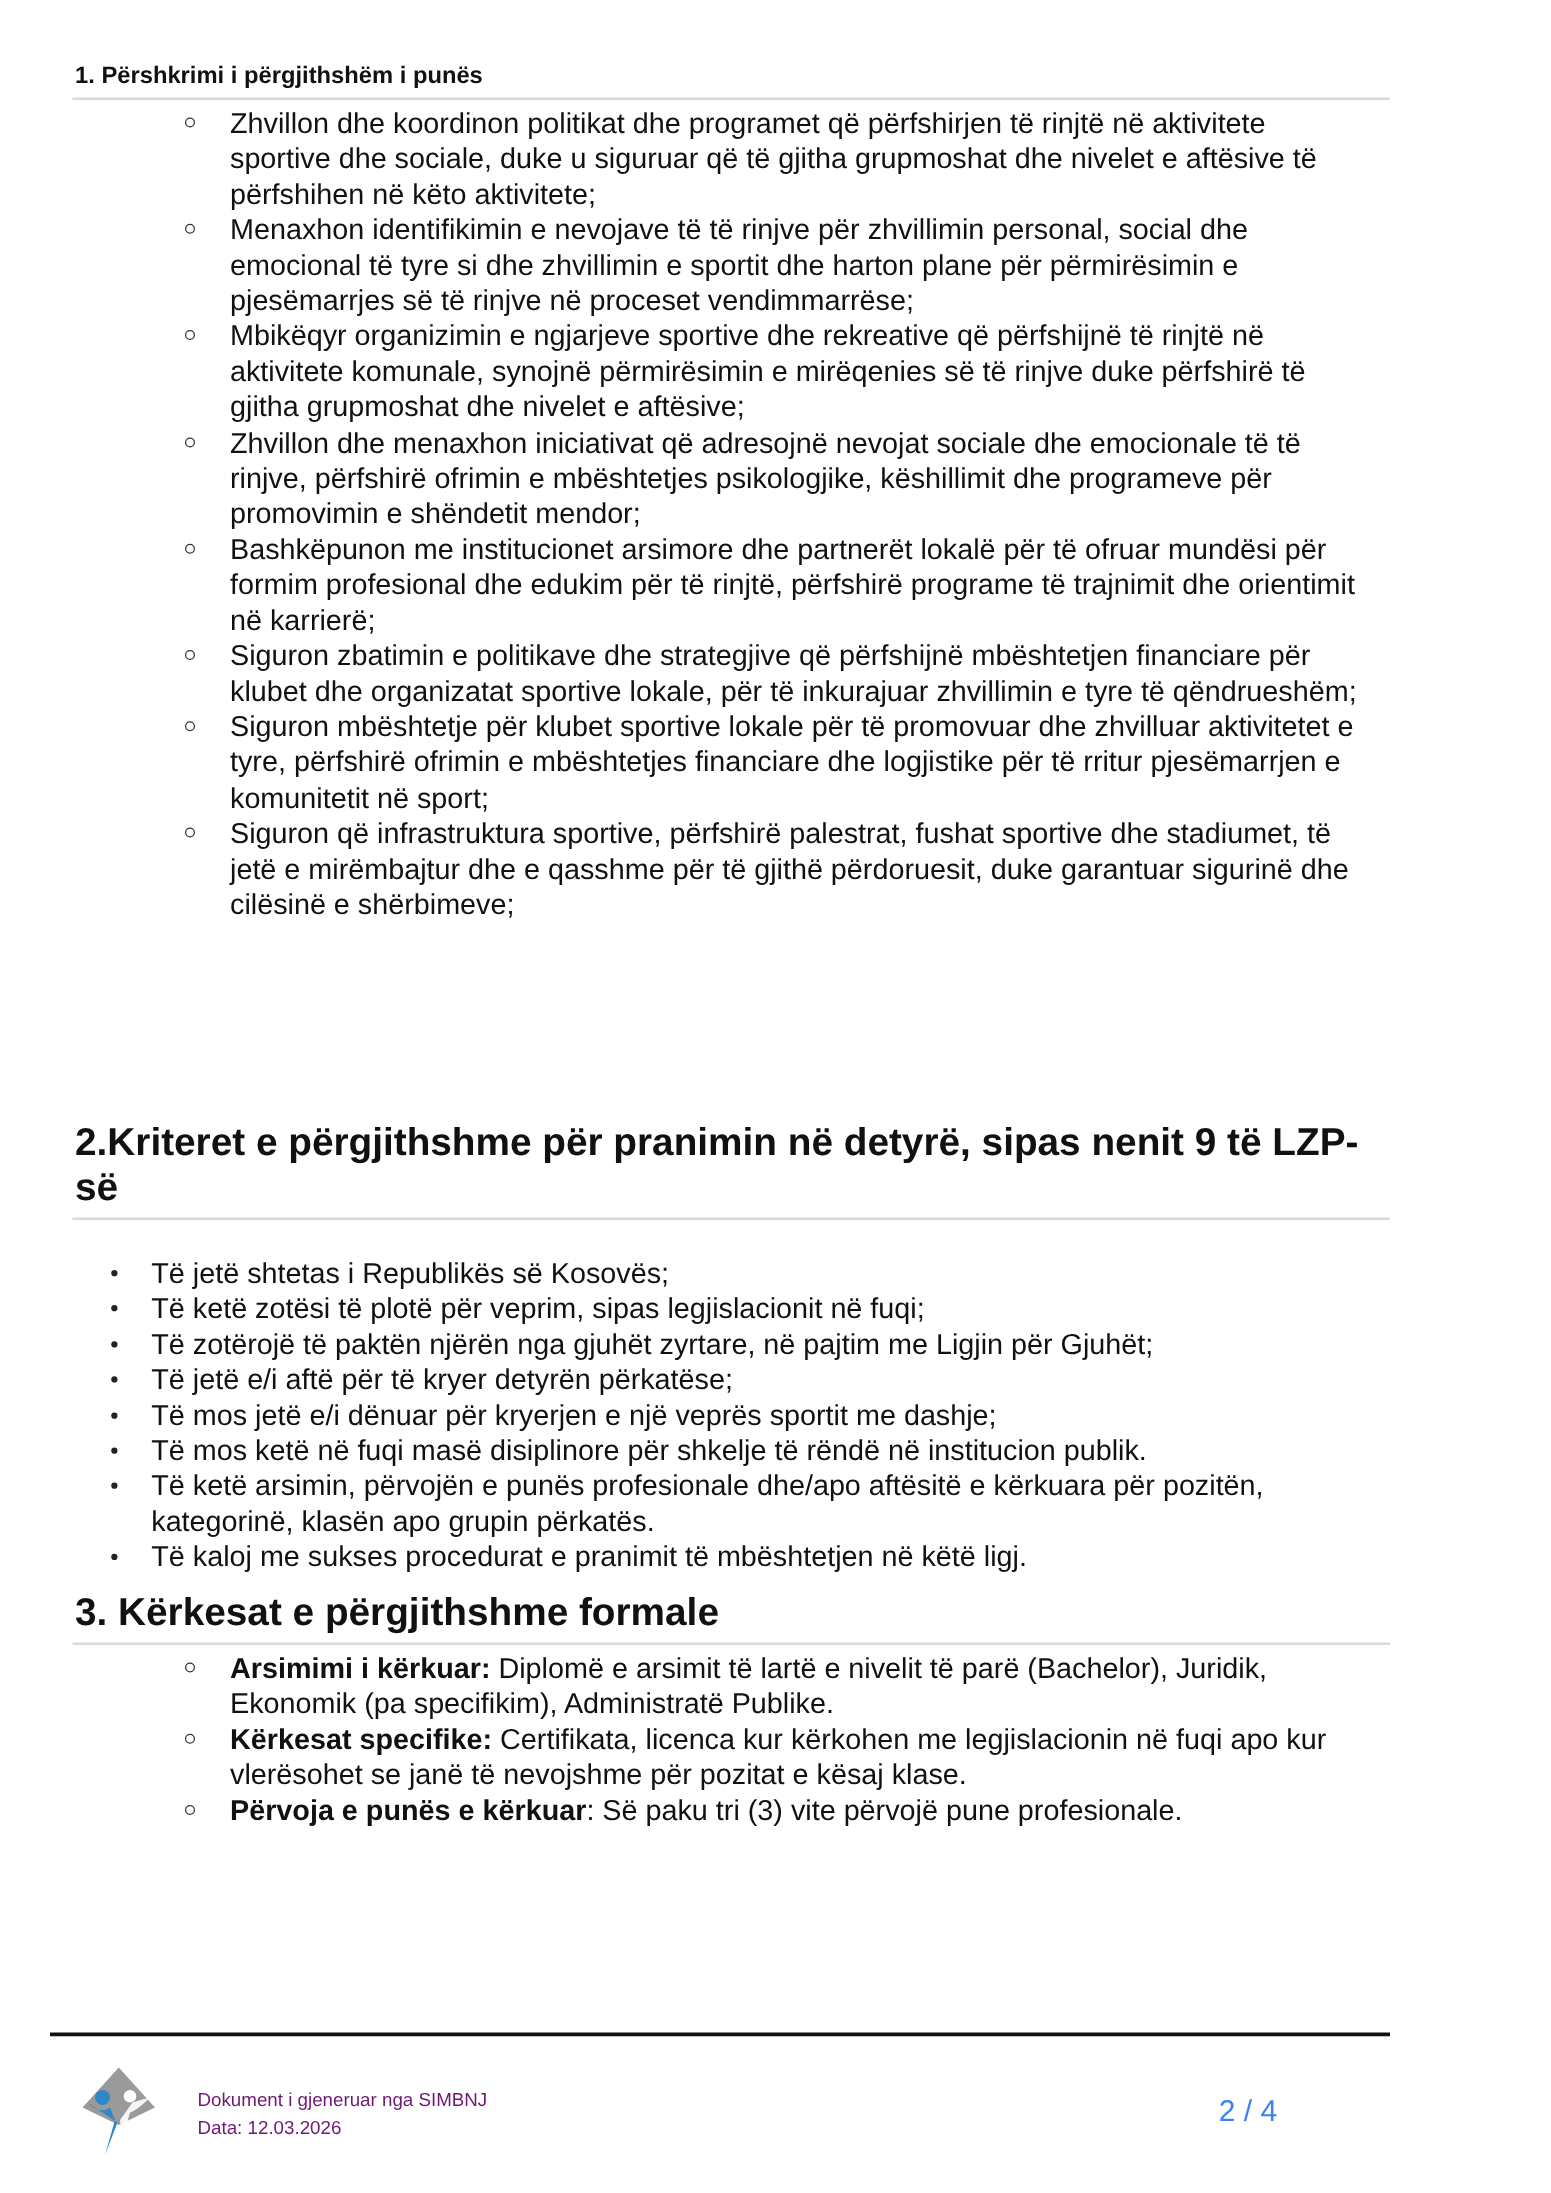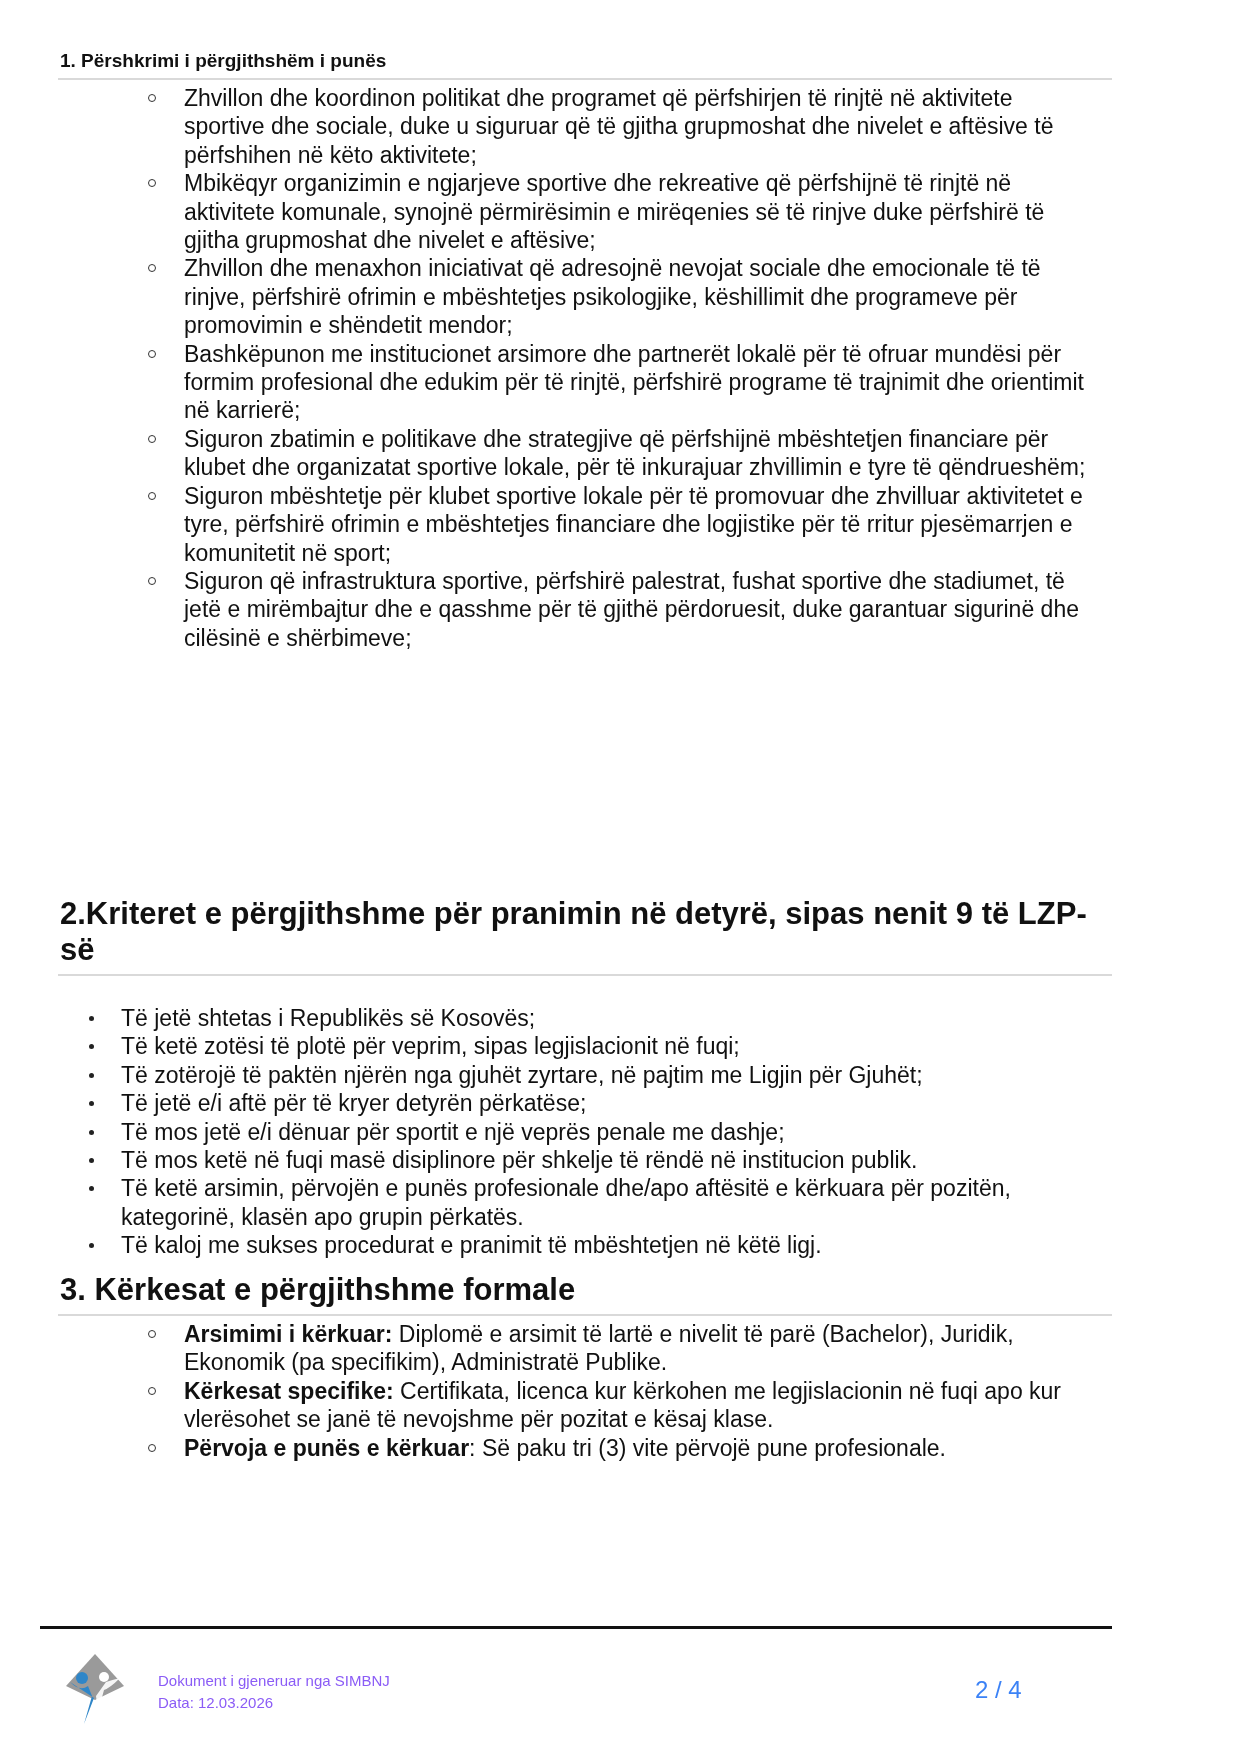--- a/index.html
+++ b/index.html
@@ -32,49 +32,50 @@
       position: absolute; left: 31px; top: 12px;
       width: 5px; height: 5px; background: #222; border-radius: 50%;
     }
     b.lbl { font-weight: bold; }
 
     .footer-rule {
       position: absolute; left: 40px; top: 1626px; width: 1072px; height: 0;
       border-top: 3px solid #111;
     }
     .footer-logo { position: absolute; left: 62px; top: 1652px; width: 66px; height: 74px; }
-    .footer-text { position: absolute; left: 158px; top: 1670px; font-size: 15px; line-height: 22px; color: #8b5cf6; }
+    .footer-text { position: absolute; left: 158px; top: 1670px; font-size: 15px; line-height: 22px; color: #701a75; }
     .footer-page { position: absolute; left: 975px; top: 1676px; font-size: 24px; color: #3b82f6; }
   </style>
 </head>
 <body>
 
 <div class="page">
 
   <div class="section s1" style="top:50px;">
     <h2 class="section-title">1. Përshkrimi i përgjithshëm i punës</h2>
     <ul class="list circle" style="margin-top:4px;">
       <li><span class="bullet"></span><span>Zhvillon dhe koordinon politikat dhe programet që përfshirjen të rinjtë në aktivitete sportive dhe sociale, duke u siguruar që të gjitha grupmoshat dhe nivelet e aftësive të përfshihen në këto aktivitete;</span></li>
+      <li><span class="bullet"></span><span>Menaxhon identifikimin e nevojave të të rinjve për zhvillimin personal, social dhe emocional të tyre si dhe zhvillimin e sportit dhe harton plane për përmirësimin e pjesëmarrjes së të rinjve në proceset vendimmarrëse;</span></li>
       <li><span class="bullet"></span><span>Mbikëqyr organizimin e ngjarjeve sportive dhe rekreative që përfshijnë të rinjtë në aktivitete komunale, synojnë përmirësimin e mirëqenies së të rinjve duke përfshirë të gjitha grupmoshat dhe nivelet e aftësive;</span></li>
       <li><span class="bullet"></span><span>Zhvillon dhe menaxhon iniciativat që adresojnë nevojat sociale dhe emocionale të të rinjve, përfshirë ofrimin e mbështetjes psikologjike, këshillimit dhe programeve për promovimin e shëndetit mendor;</span></li>
       <li><span class="bullet"></span><span>Bashkëpunon me institucionet arsimore dhe partnerët lokalë për të ofruar mundësi për formim profesional dhe edukim për të rinjtë, përfshirë programe të trajnimit dhe orientimit në karrierë;</span></li>
       <li><span class="bullet"></span><span>Siguron zbatimin e politikave dhe strategjive që përfshijnë mbështetjen financiare për klubet dhe organizatat sportive lokale, për të inkurajuar zhvillimin e tyre të qëndrueshëm;</span></li>
       <li><span class="bullet"></span><span>Siguron mbështetje për klubet sportive lokale për të promovuar dhe zhvilluar aktivitetet e tyre, përfshirë ofrimin e mbështetjes financiare dhe logjistike për të rritur pjesëmarrjen e komunitetit në sport;</span></li>
       <li><span class="bullet"></span><span>Siguron që infrastruktura sportive, përfshirë palestrat, fushat sportive dhe stadiumet, të jetë e mirëmbajtur dhe e qasshme për të gjithë përdoruesit, duke garantuar sigurinë dhe cilësinë e shërbimeve;</span></li>
     </ul>
   </div>
 
   <div class="section s2" style="top:896px;">
     <h2 class="section-title">2.Kriteret e përgjithshme për pranimin në detyrë, sipas nenit 9 të LZP-së</h2>
     <ul class="list dot" style="margin-top:28px;">
       <li><span class="bullet"></span><span>Të jetë shtetas i Republikës së Kosovës;</span></li>
       <li><span class="bullet"></span><span>Të ketë zotësi të plotë për veprim, sipas legjislacionit në fuqi;</span></li>
       <li><span class="bullet"></span><span>Të zotërojë të paktën njërën nga gjuhët zyrtare, në pajtim me Ligjin për Gjuhët;</span></li>
       <li><span class="bullet"></span><span>Të jetë e/i aftë për të kryer detyrën përkatëse;</span></li>
-      <li><span class="bullet"></span><span>Të mos jetë e/i dënuar për sportit e një veprës penale me dashje;</span></li>
+      <li><span class="bullet"></span><span>Të mos jetë e/i dënuar për kryerjen e një veprës sportit me dashje;</span></li>
       <li><span class="bullet"></span><span>Të mos ketë në fuqi masë disiplinore për shkelje të rëndë në institucion publik.</span></li>
       <li><span class="bullet"></span><span>Të ketë arsimin, përvojën e punës profesionale dhe/apo aftësitë e kërkuara për pozitën, kategorinë, klasën apo grupin përkatës.</span></li>
       <li><span class="bullet"></span><span>Të kaloj me sukses procedurat e pranimit të mbështetjen në këtë ligj.</span></li>
     </ul>
   </div>
 
   <div class="section s3" style="top:1272px;">
     <h2 class="section-title">3. Kërkesat e përgjithshme formale</h2>
     <ul class="list circle" style="margin-top:4px;">
       <li><span class="bullet"></span><b class="lbl">Arsimimi i kërkuar:</b><span> Diplomë e arsimit të lartë e nivelit të parë (Bachelor), Juridik, Ekonomik (pa specifikim), Administratë Publike.</span></li>

